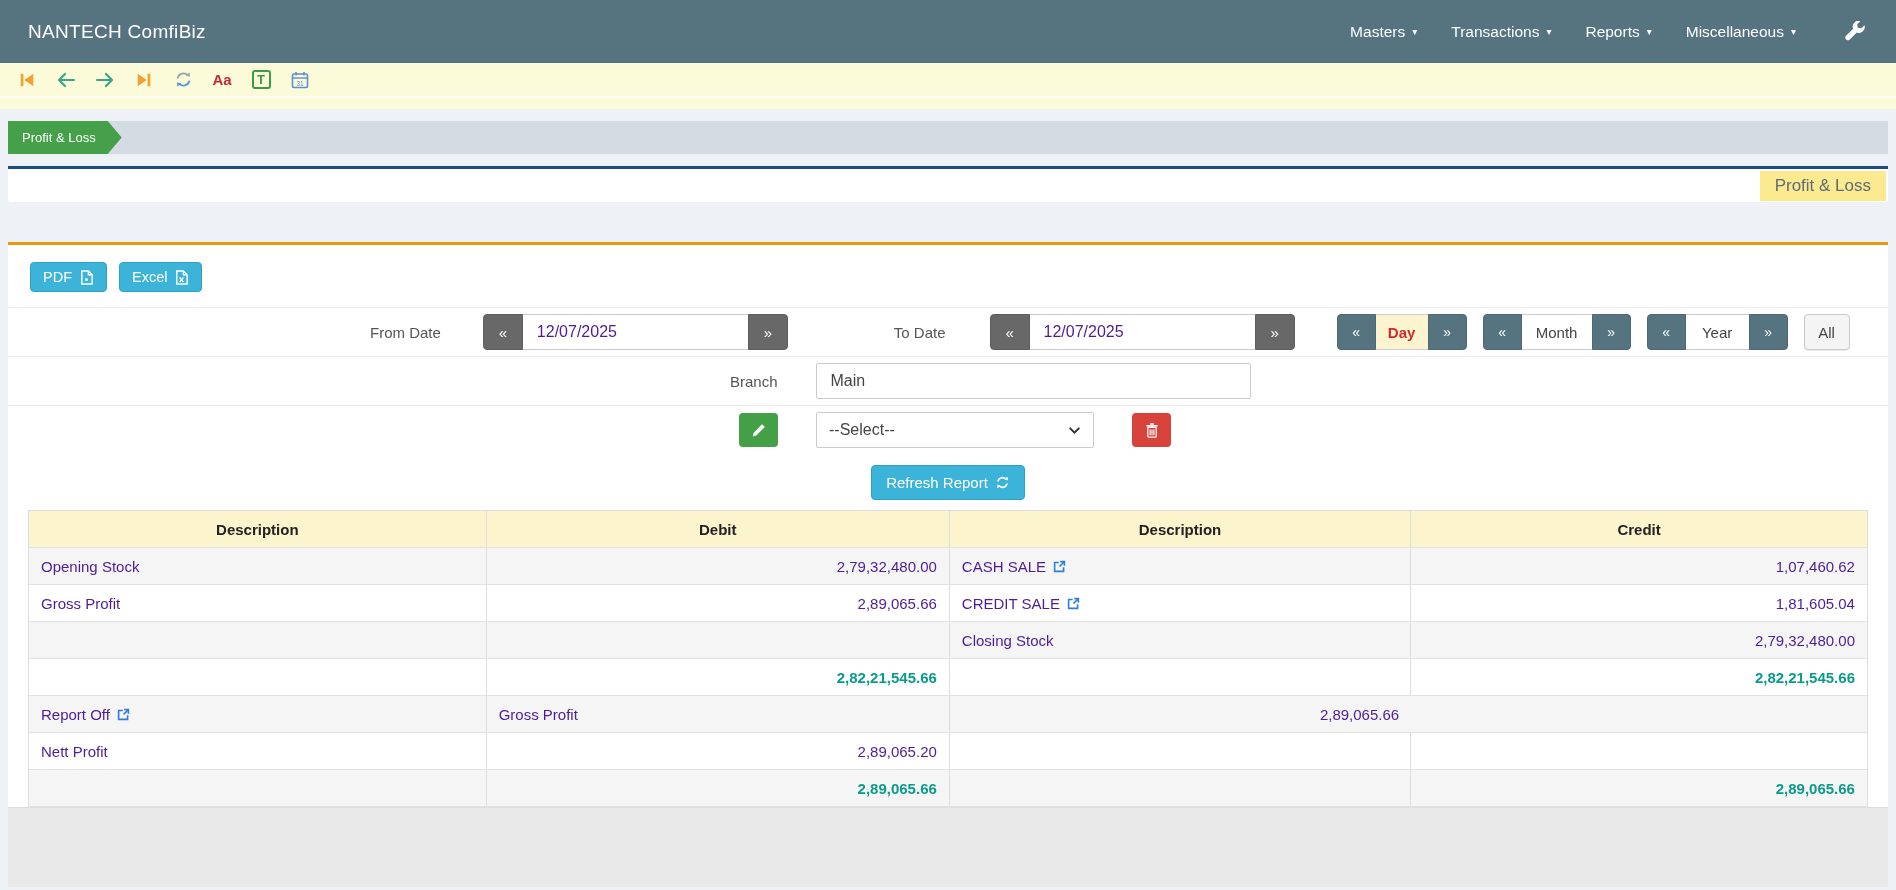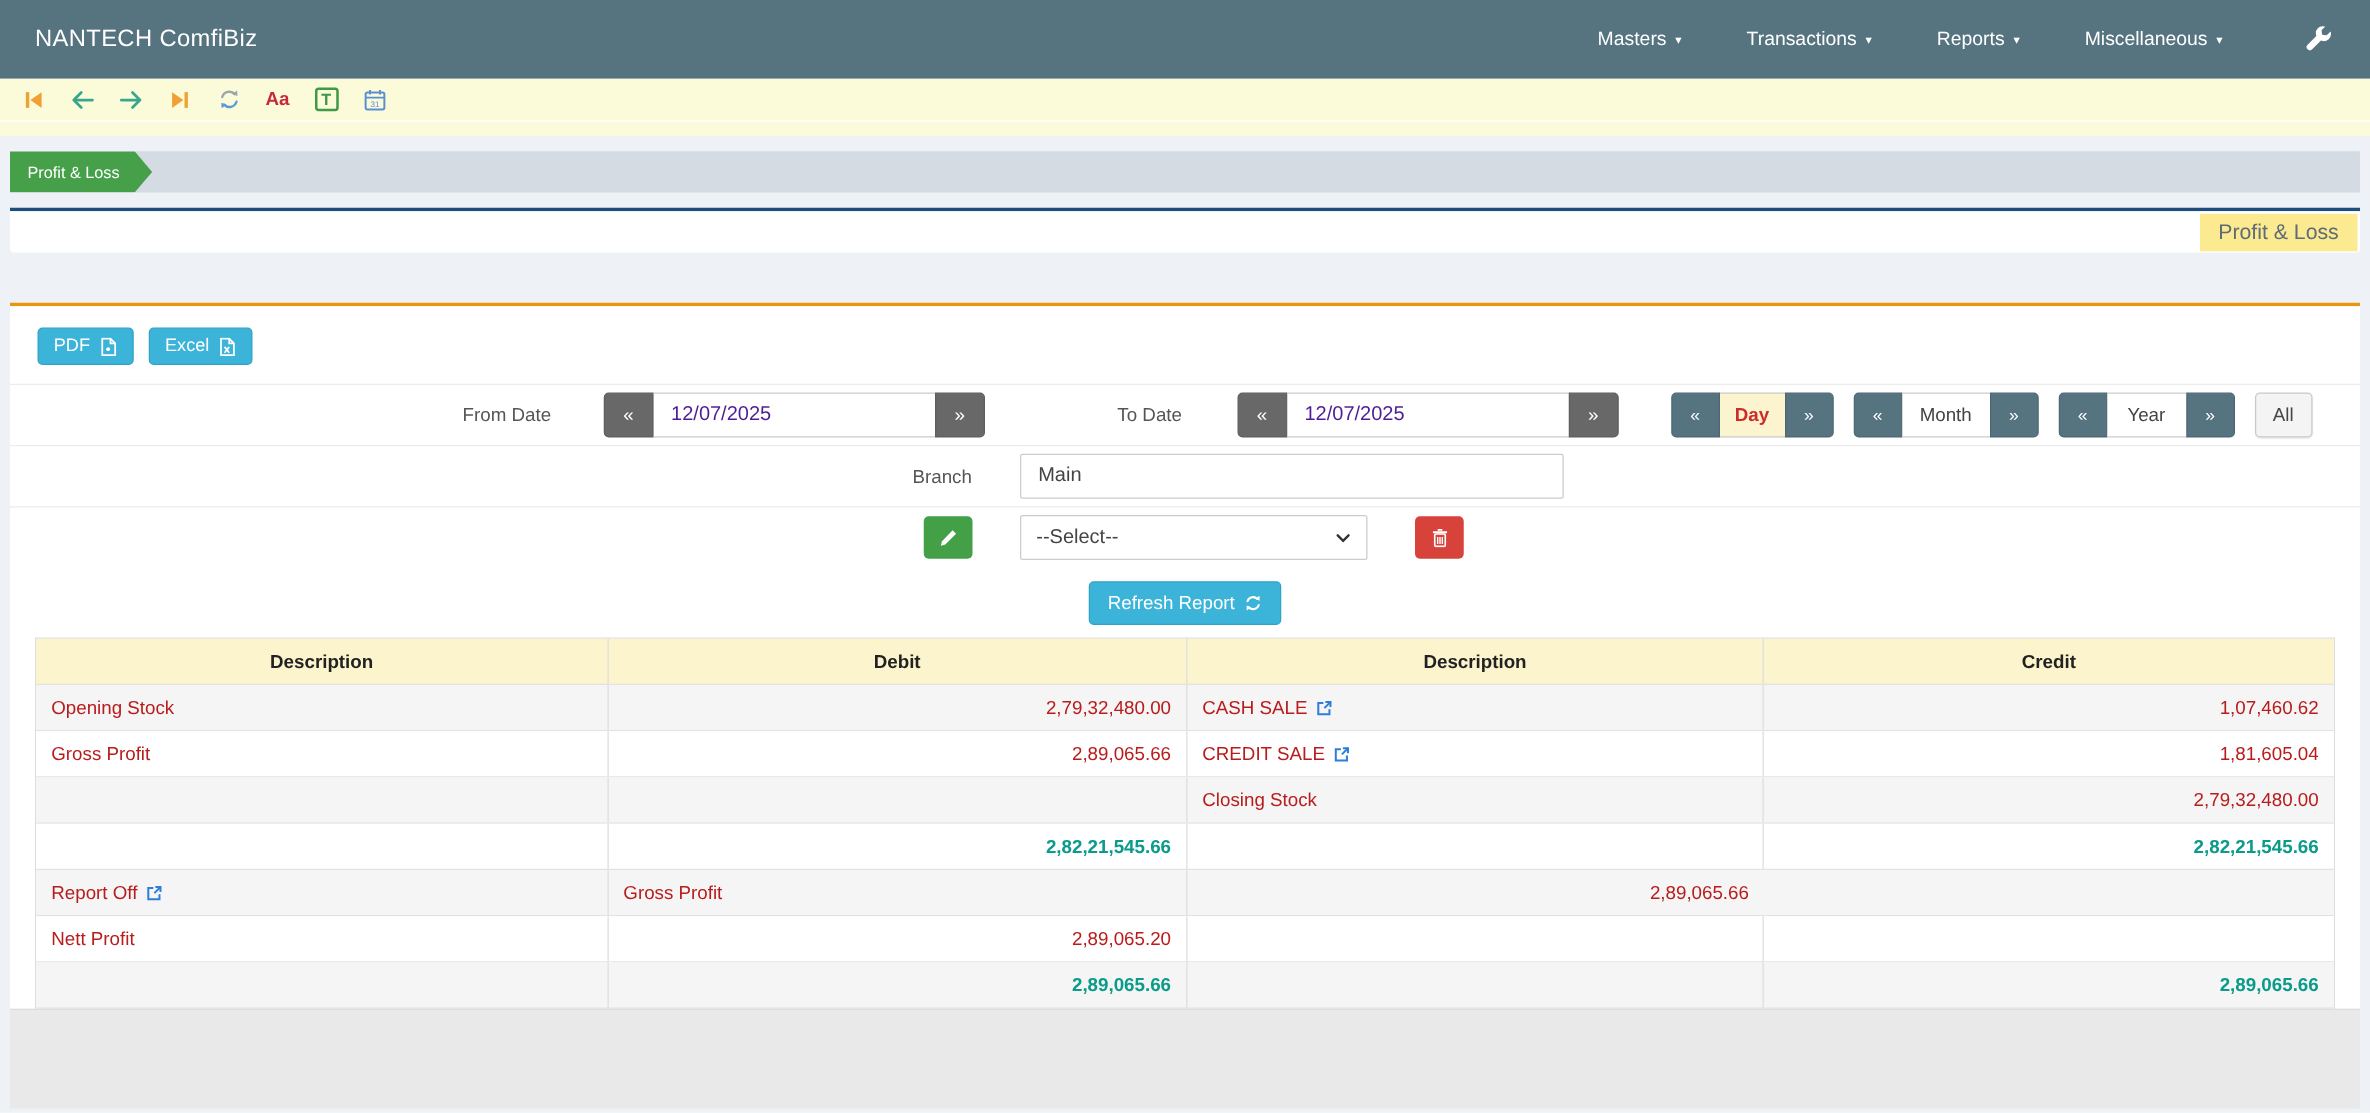--- a/index.html
+++ b/index.html
@@ -3,21 +3,21 @@
 <meta charset="utf-8">
 <style>
   * { margin:0; padding:0; box-sizing:border-box; }
   html,body { width:1896px; height:890px; overflow:hidden;
     font-family:"Liberation Sans", sans-serif; background:#eef1f5; color:#333; }
 
   
   .navbar { height:63px; background:#567380; display:flex; align-items:center;
     padding:0 30px 0 28px; }
   .brand { color:#fff; font-size:19px; font-weight:400; letter-spacing:.3px;text-align:right; }
-  .nav-menus { margin-left:auto; display:flex; align-items:center; gap:52px; }
+  .nav-menus { margin-left:auto; display:flex; align-items:center; gap:34px; }
   .nav-item { color:#fff; font-size:15.5px; cursor:pointer; display:flex; align-items:center; gap:7px; }
   .caret { font-size:10px; color:#fff; }
   .wrench-wrap { margin-left:14px; display:flex; align-items:center; cursor:pointer; }
 
   
   .toolbar { height:33px; background:#fbfbd9; display:flex; align-items:center; gap:17px; padding:0 0 0 16px; }
   .tool-ic { display:flex; align-items:center; justify-content:center; width:22px; height:22px; cursor:pointer; }
   .aa-ic { color:#c62a39; font-weight:bold; font-size:15px; }
   .t-ic { width:19px; height:19px; border:2px solid #3f9a47; border-radius:3px; color:#3f9a47;
     font-weight:bold; font-size:13px; display:flex; align-items:center; justify-content:center; }
@@ -79,21 +79,21 @@
     align-items:center; justify-content:space-between; padding:0 12px; font-size:16px; color:#444; cursor:pointer; }
   .refresh-row { height:56px; display:flex; align-items:center; justify-content:center; }
   .btn-refresh { font-size:15px; padding:8px 14px; border-radius:4px; }
 
   
   .pl-table { margin:0 20px; border:1px solid #ddd; border-bottom:none; }
   .trow { display:grid; grid-template-columns:24.9% 25.2% 25.1% 24.8%; height:37px; border-bottom:1px solid #e2e2e2; }
   .thead { background:#fcf4cd; }
   .thead .tcell { justify-content:center; font-weight:bold; font-size:15px; color:#222; }
   .tcell { display:flex; align-items:center; border-right:1px solid #ddd; padding:0 12px; font-size:15px;
-    color:#b91c1c; overflow:hidden; white-space:nowrap; }
+    color:#4c1d95; overflow:hidden; white-space:nowrap; }
   .tcell:last-child { border-right:none; }
   .tcell.num { justify-content:flex-end; }
   .trow.odd { background:#f5f5f5; }
   .trow.even { background:#fff; }
   .trow.total .num { color:#0b9b8b; font-weight:bold; }
   .ext-link { display:inline-flex; margin-left:7px; cursor:pointer; }
 
   .panel-footer { flex:1; background:#e9e9e9; border-top:1px solid #ddd; }
 </style>
 </head>

